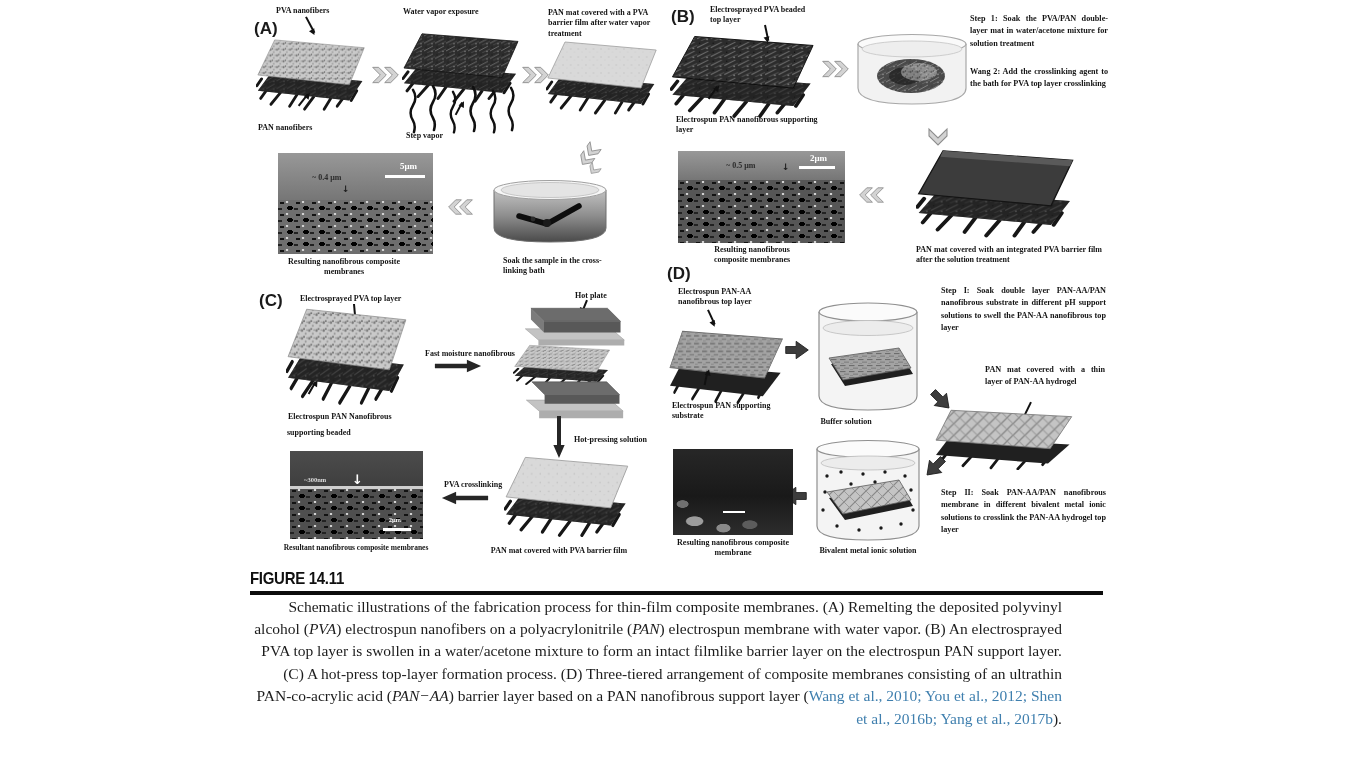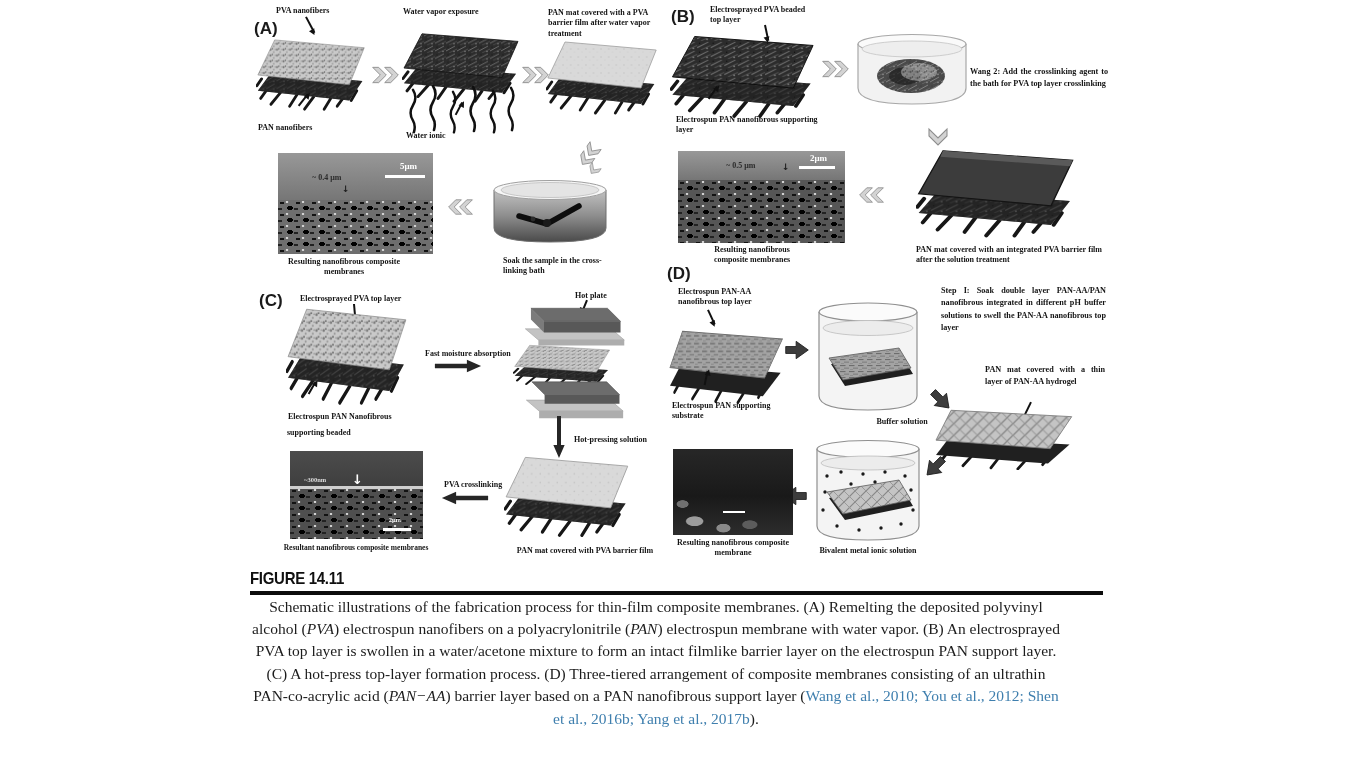--- a/index.html
+++ b/index.html
@@ -31,21 +31,21 @@
   .leader{position:absolute;width:1.6px;background:#111;transform-origin:50% 0;}
   .leader::after{content:"";position:absolute;left:-2.7px;bottom:-5px;
      border:3px solid transparent;border-top:6px solid #111;}
   
   .chevg{position:absolute;display:flex;}
   .chevg svg{display:block;}
   
   .figlabel{position:absolute;font:bold 15px/1 "Liberation Sans",sans-serif;color:#101010;
             letter-spacing:-0.3px;transform:scaleY(1.08);transform-origin:left top;}
   .rule{position:absolute;background:#0c0c0c;}
-  .caption{position:absolute;font:15.5px/22.4px "Liberation Serif",serif;color:#1c1c1c;text-align:center;}
+  .caption{position:absolute;font:15.5px/22.4px "Liberation Serif",serif;color:#1c1c1c;text-align:right;}
   .caption i{font-style:italic;}
   .cite{color:#3f7fae;}
   svg.part{position:absolute;overflow:visible;}
 </style>
 </head>
 <body>
 
 <div id="stage">
 
   <svg width="0" height="0" style="position:absolute" aria-hidden="true">
@@ -147,21 +147,21 @@
   </svg>
 
   <svg class="part" style="left:406px;top:84px;width:112px;height:54px" viewBox="0 0 112 54">
     <use href="#squig" x="2" y="4" width="10" height="48"></use>
     <use href="#squig" x="22" y="0" width="10" height="50"></use>
     <use href="#squig" x="42" y="6" width="10" height="46"></use>
     <use href="#squig" x="62" y="1" width="10" height="50"></use>
     <use href="#squig" x="82" y="5" width="10" height="47"></use>
     <use href="#squig" x="100" y="2" width="10" height="48"></use>
   </svg>
-  <div class="lbl nw" style="left:406px;top:131px">Water ionic</div>
+  <div class="lbl nw" style="left:406px;top:131px">Step vapor</div>
   <div class="leader" style="left:455px;top:115px;height:14px;transform:rotate(-152deg)"></div>
 
   <div class="chevg" style="left:521px;top:64px">
     <svg width="17" height="22">
         <use href="#chev" width="17" height="22"></use>
       </svg>
     <svg width="17" height="22" style="margin-left:-5px">
         <use href="#chev" width="17" height="22"></use>
       </svg>
   </div>
@@ -243,20 +243,21 @@
 
   <svg class="part" style="left:853px;top:28px;width:118px;height:84px" viewBox="0 0 118 84">
     <path d="M5,16 V60 Q5,76 59,76 Q113,76 113,60 V16" fill="#f2f2f2" stroke="#a8a8a8" stroke-width="1.2"></path>
     <ellipse cx="59" cy="16" rx="54" ry="9.5" fill="#fafafa" stroke="#a8a8a8" stroke-width="1.2"></ellipse>
     <ellipse cx="59" cy="21" rx="50" ry="8" fill="#eeeeee" stroke="#c4c4c4" stroke-width="0.8"></ellipse>
     <ellipse cx="58" cy="48" rx="34" ry="17" fill="url(#pat-darkfiber)" opacity="0.85"></ellipse>
     <ellipse cx="52" cy="48" rx="16" ry="9" fill="#1c1c1c" opacity="0.7"></ellipse>
     <ellipse cx="66" cy="44" rx="18" ry="9" fill="url(#pat-speck)" opacity="0.55"></ellipse>
   </svg>
 
+  <div class="step" style="left:970px;top:13px;width:138px">Step 1:  Soak the PVA/PAN double-layer mat in water/acetone mixture for solution treatment</div>
   <div class="step" style="left:970px;top:66px;width:138px">Wang 2:  Add the crosslinking agent to the bath for PVA top layer crosslinking</div>
 
   <div class="chevg" style="left:928px;top:124px;transform:rotate(90deg)">
     <svg width="20" height="26">
         <use href="#chev" width="20" height="26"></use>
       </svg>
   </div>
 
   <svg class="part" style="left:916px;top:146px;width:162px;height:98px" viewBox="0 0 120 82" preserveAspectRatio="none">
     <use href="#mat-base"></use>
@@ -288,21 +289,21 @@
   <div class="lbl nw" style="left:300px;top:294px">Electrosprayed PVA top layer</div>
   <div class="leader" style="left:353px;top:304px;height:16px;transform:rotate(-5deg)"></div>
   <svg class="part" style="left:286px;top:304px;width:124px;height:108px" viewBox="0 0 120 82" preserveAspectRatio="none">
     <use href="#mat-base"></use>
     <polygon points="20,4 116,12 100,50 2,40" fill="url(#pat-speck)" stroke="#8a8a8a" stroke-width="0.6"></polygon>
   </svg>
   <div class="lbl nw" style="left:288px;top:412px">Electrospun PAN Nanofibrous</div>
   <div class="lbl nw" style="left:287px;top:428px">supporting beaded</div>
   <div class="leader" style="left:308px;top:394px;height:14px;transform:rotate(-150deg)"></div>
 
-  <div class="lbl nw" style="left:425px;top:349px">Fast moisture absorption</div>
+  <div class="lbl nw" style="left:425px;top:349px">Fast moisture nanofibrous</div>
   <svg class="part" style="left:430px;top:358px;width:56px;height:16px">
       <use href="#solidarrow" width="56" height="16"></use>
     </svg>
 
   <div class="lbl nw" style="left:575px;top:291px">Hot plate</div>
   <div class="leader" style="left:586px;top:300px;height:13px;transform:rotate(22deg)"></div>
 
   <svg class="part" style="left:516px;top:303px;width:112px;height:46px" viewBox="0 0 120 46">
     <polygon points="10,26 102,26 116,38 24,38" fill="#c3c3c3" stroke="#9a9a9a" stroke-width="0.6"></polygon>
     <polygon points="24,38 116,38 116,44 24,44" fill="#adadad"></polygon>
@@ -327,21 +328,21 @@
     <g transform="rotate(90 9 21) translate(-12 13)">
         <use href="#solidarrow" width="42" height="16"></use>
       </g>
   </svg>
   <div class="lbl nw" style="left:574px;top:435px">Hot-pressing solution</div>
 
   <svg class="part" style="left:504px;top:453px;width:128px;height:90px" viewBox="0 0 120 82" preserveAspectRatio="none">
     <use href="#mat-base"></use>
     <polygon points="20,4 116,12 100,50 2,40" fill="url(#pat-light)" stroke="#9c9c9c" stroke-width="0.8"></polygon>
   </svg>
-  <div class="lbl c nw" style="left:505px;top:546px;width:160px">PAN mat covered with PVA barrier film</div>
+  <div class="lbl c nw" style="left:479px;top:546px;width:160px">PAN mat covered with PVA barrier film</div>
 
   <div class="lbl nw" style="left:444px;top:480px">PVA crosslinking</div>
   <svg class="part" style="left:433px;top:490px;width:64px;height:16px">
     <g transform="rotate(180 32 8)">
         <use href="#solidarrow" width="64" height="16"></use>
       </g>
   </svg>
 
   <div class="sem" style="left:290px;top:451px;width:133px;height:88px">
     <div class="smooth" style="height:42%;background:linear-gradient(#4c4c4c,#3e3e3e)"></div>
@@ -370,39 +371,40 @@
 
   <svg class="part" style="left:813px;top:298px;width:110px;height:118px" viewBox="0 0 110 118">
     <path d="M6,14 V98 Q6,112 55,112 Q104,112 104,98 V14" fill="#f4f4f4" stroke="#8f8f8f" stroke-width="1.2"></path>
     <ellipse cx="55" cy="14" rx="49" ry="9" fill="#fbfbfb" stroke="#8f8f8f" stroke-width="1.2"></ellipse>
     <ellipse cx="55" cy="30" rx="45" ry="7.5" fill="#ececec" stroke="#bdbdbd" stroke-width="0.8"></ellipse>
     <g>
       <polygon points="18,66 88,56 100,76 32,88" fill="#1f1f1f"></polygon>
       <polygon points="16,60 86,50 98,70 30,82" fill="url(#pat-woven)" stroke="#5c5c5c" stroke-width="0.8"></polygon>
     </g>
   </svg>
-  <div class="lbl c nw" style="left:857px;top:417px;width:90px">Buffer solution</div>
-
-  <div class="step" style="left:941px;top:285px;width:165px">Step I:  Soak double layer PAN-AA/PAN nanofibrous integrated in different pH buffer solutions to swell the PAN-AA nanofibrous top layer</div>
+  <div class="lbl c nw" style="left:801px;top:417px;width:90px">Buffer solution</div>
+
+  <div class="step" style="left:941px;top:285px;width:165px">Step I:  Soak double layer PAN-AA/PAN nanofibrous substrate in different pH support solutions to swell the PAN-AA nanofibrous top layer</div>
   <div class="step" style="left:985px;top:364px;width:120px">PAN mat covered with a thin layer of PAN-AA hydrogel</div>
   <div class="leader" style="left:1030px;top:402px;height:20px;transform:rotate(26deg)"></div>
 
   <svg class="part" style="left:928px;top:389px;width:26px;height:22px;transform:rotate(45deg)">
       <use href="#blockarrow" width="26" height="22"></use>
     </svg>
 
   <svg class="part" style="left:936px;top:406px;width:140px;height:64px" viewBox="0 0 130 60" preserveAspectRatio="none">
     <use href="#mat-base-flat"></use>
     <polygon points="14,4 126,10 106,40 0,32" fill="url(#pat-lattice)" stroke="#7a7a7a" stroke-width="0.8"></polygon>
   </svg>
 
   <svg class="part" style="left:922px;top:456px;width:26px;height:22px;transform:rotate(135deg)">
       <use href="#blockarrow" width="26" height="22"></use>
     </svg>
 
+  <div class="step" style="left:941px;top:487px;width:165px">Step II:  Soak PAN-AA/PAN nanofibrous membrane in different bivalent metal ionic solutions to crosslink the PAN-AA hydrogel top layer</div>
 
   <svg class="part" style="left:811px;top:436px;width:114px;height:110px" viewBox="0 0 114 110">
     <path d="M6,13 V90 Q6,104 57,104 Q108,104 108,90 V13" fill="#f4f4f4" stroke="#8f8f8f" stroke-width="1.2"></path>
     <ellipse cx="57" cy="13" rx="51" ry="8.5" fill="#fbfbfb" stroke="#8f8f8f" stroke-width="1.2"></ellipse>
     <ellipse cx="57" cy="27" rx="47" ry="7" fill="#ececec" stroke="#bdbdbd" stroke-width="0.8"></ellipse>
     <g>
       <polygon points="18,62 90,50 102,70 34,84" fill="#1f1f1f"></polygon>
       <polygon points="16,56 88,44 100,64 32,78" fill="url(#pat-lattice)" stroke="#5c5c5c" stroke-width="0.8"></polygon>
     </g>
     <g fill="#1a1a1a">

